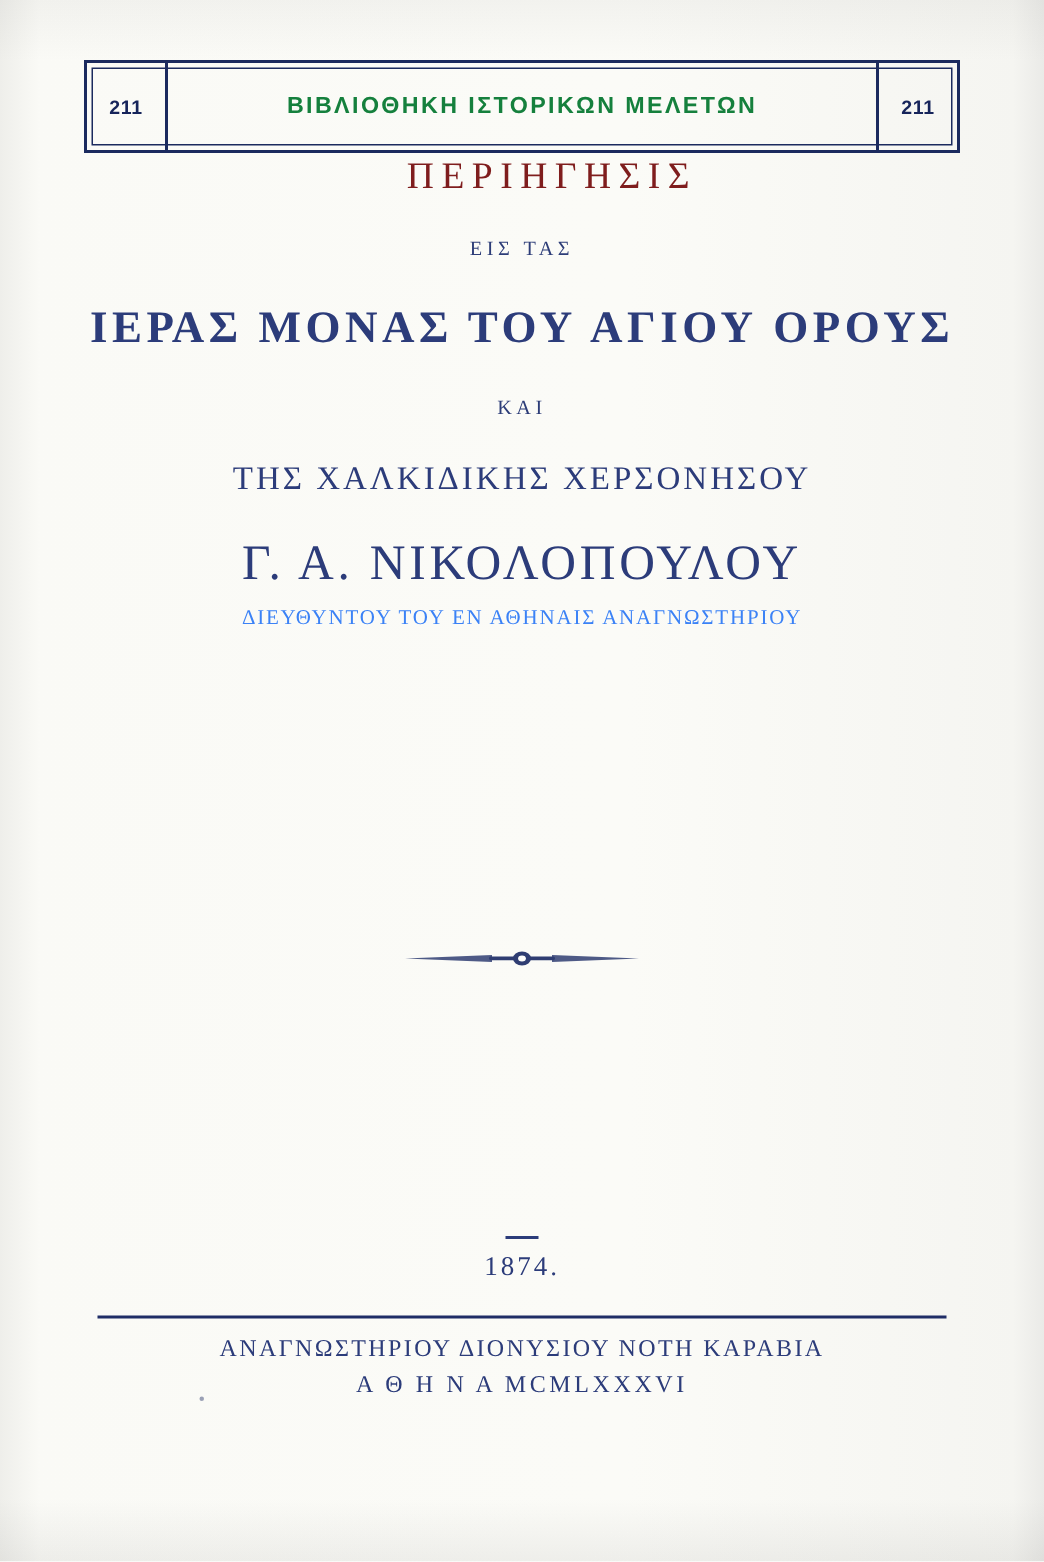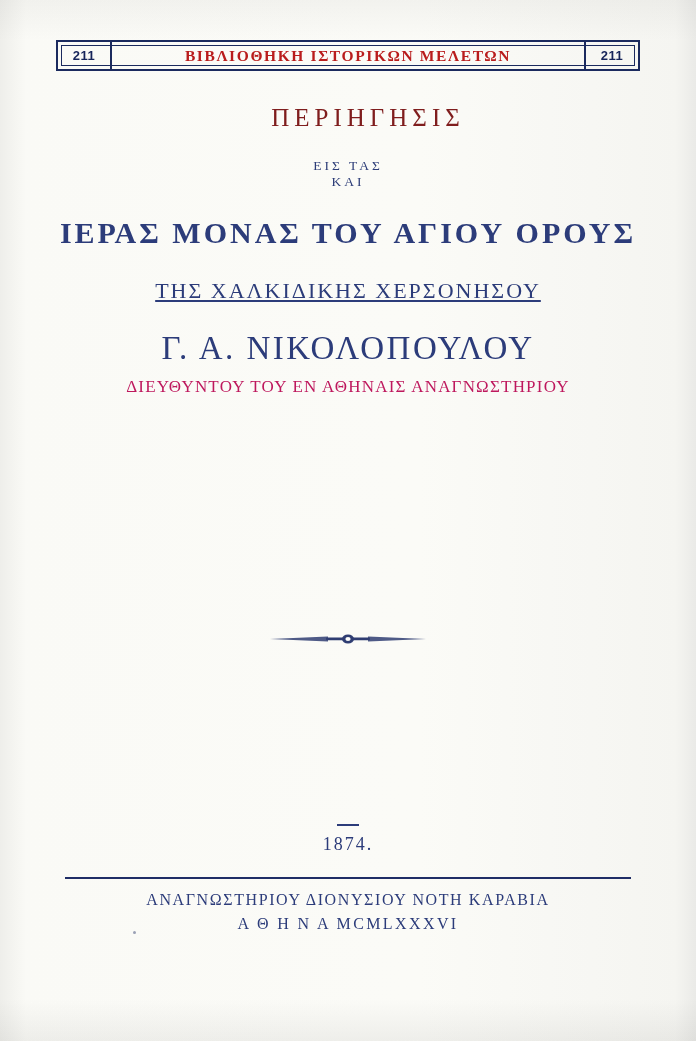--- a/index.html
+++ b/index.html
@@ -31,21 +31,21 @@
   .content {
     position: absolute;
     inset: 0;
   }
   
   .series-header {
     position: absolute;
     left: 56px;
     top: 40px;
     width: 584px;
-    height: 31px;
+    height: 62px;
     border: 2px solid #1b2a5e;
     box-sizing: border-box;
     display: flex;
     align-items: stretch;
   }
   .series-header::after {
     
     content: "";
     position: absolute;
     left: 3px;
@@ -67,24 +67,24 @@
     letter-spacing: 0.5px;
     z-index: 2;
   }
   .series-num.left { border-right: 2px solid #1b2a5e; }
   .series-num.right { border-left: 2px solid #1b2a5e; }
   .series-title {
     flex: 1;
     display: flex;
     align-items: center;
     justify-content: center;
-    font-family: Liberation Serif, serif;
+    font-family: Liberation Sans, sans-serif;
     font-size: 15.5px;
     font-weight: bold;
-    color: #b91c1c;
+    color: #15803d;
     letter-spacing: 1.6px;
     z-index: 2;
     white-space: nowrap;
   }
   
   .title-stack {
     position: absolute;
     left: 0;
     right: 0;
     top: 104px;
@@ -100,58 +100,58 @@
     letter-spacing: 5px;
     color: #7f1d1d;
     margin-bottom: 26px;
     font-family: "Liberation Serif", serif;
     padding-left: 20px;
   }
   .l-eistas {
     font-size: 13.5px;
     letter-spacing: 3px;
     color: #2d3d78;
+    margin-bottom: 28px;
   }
   .l-monas {
     font-size: 30px;
     font-weight: bold;
     letter-spacing: 3px;
     color: #2c3c7a;
     margin-bottom: 28px;
     font-family: "Liberation Serif", serif;
   }
   .l-kai {
     font-size: 13.5px;
     letter-spacing: 3px;
     color: #2d3d78;
     margin-bottom: 26px;
   }
   .l-chersonisou {
     font-size: 22px;
     letter-spacing: 2px;
     color: #2c3c7a;
     margin-bottom: 26px;
-    text-decoration: underline;
   }
   .l-ypo {
     font-size: 13px;
     letter-spacing: 3px;
     color: #2d3d78;
     margin-bottom: 26px;
   }
   .l-author {
     font-size: 33px;
     letter-spacing: 2.5px;
     color: #2c3c7a;
     margin-bottom: 10px;
   }
   .l-authorrole {
-    font-size: 17px;
+    font-size: 14px;
     letter-spacing: 1.2px;
-    color: #be185d;
+    color: #3b82f6;
   }
   
   .ornament {
     position: absolute;
     left: 0;
     right: 0;
     top: 628px;
     display: flex;
     justify-content: center;
     align-items: center;
@@ -217,22 +217,22 @@
 
     <div class="series-header">
       <div class="series-num left">211</div>
       <div class="series-title">ΒΙΒΛΙΟΘΗΚΗ ΙΣΤΟΡΙΚΩΝ ΜΕΛΕΤΩΝ</div>
       <div class="series-num right">211</div>
     </div>
 
     <div class="title-stack">
       <div class="line l-perihgisis">ΠΕΡΙΗΓΗΣΙΣ</div>
       <div class="line l-eistas">ΕΙΣ ΤΑΣ</div>
+      <div class="line l-monas">ΙΕΡΑΣ ΜΟΝΑΣ ΤΟΥ ΑΓΙΟΥ ΟΡΟΥΣ</div>
       <div class="line l-kai">ΚΑΙ</div>
-      <div class="line l-monas">ΙΕΡΑΣ ΜΟΝΑΣ ΤΟΥ ΑΓΙΟΥ ΟΡΟΥΣ</div>
       <div class="line l-chersonisou">ΤΗΣ ΧΑΛΚΙΔΙΚΗΣ ΧΕΡΣΟΝΗΣΟΥ</div>
       <div class="line l-author">Γ. Α. ΝΙΚΟΛΟΠΟΥΛΟΥ</div>
       <div class="line l-authorrole">ΔΙΕΥΘΥΝΤΟΥ ΤΟΥ ΕΝ ΑΘΗΝΑΙΣ ΑΝΑΓΝΩΣΤΗΡΙΟΥ</div>
     </div>
 
     <div class="ornament">
       <svg class="orn-svg" width="160" height="22" viewBox="0 0 160 22">
         <g fill="#2f3d72">
           <path d="M2 11 L60 8.6 L60 13.4 Z" opacity="0.85"></path>
           <path d="M158 11 L100 8.6 L100 13.4 Z" opacity="0.85"></path>

